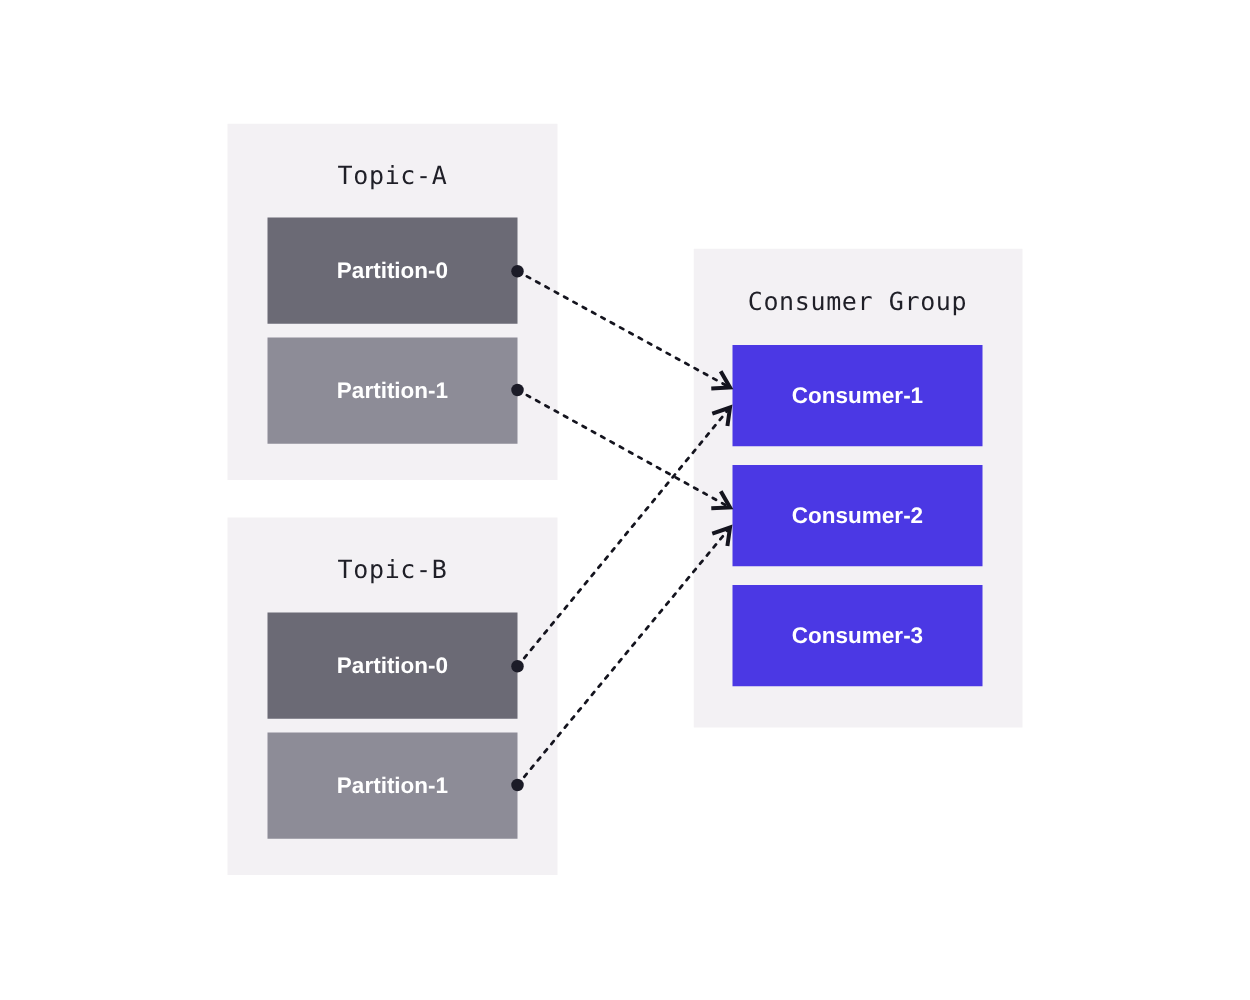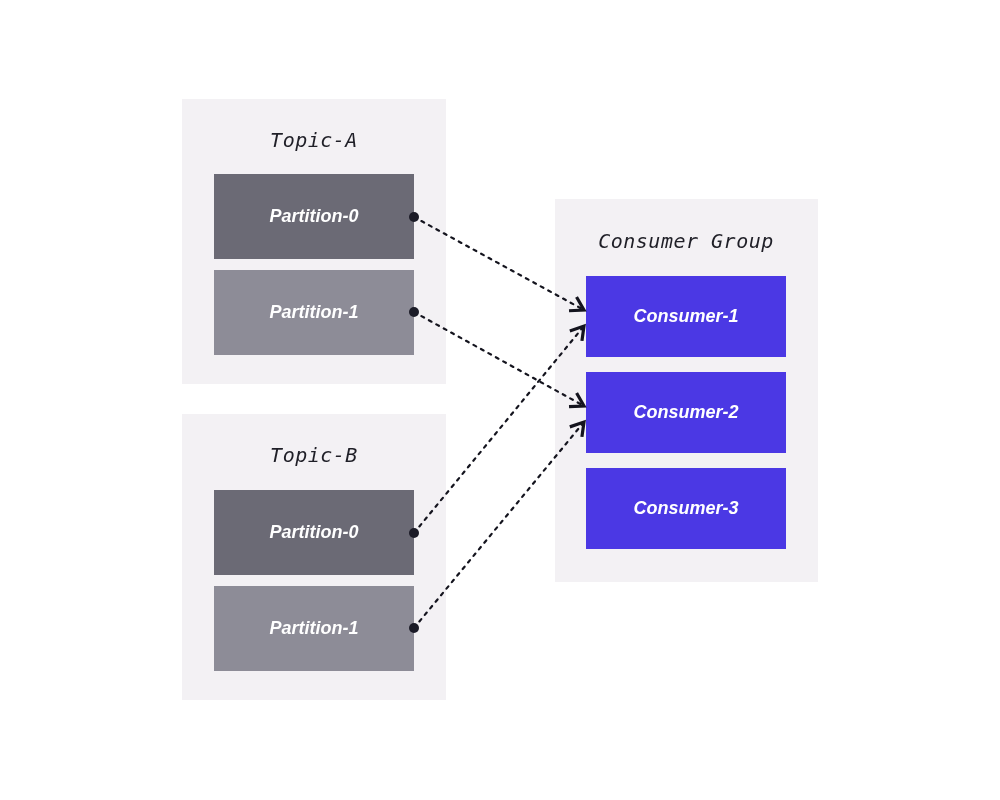--- a/index.html
+++ b/index.html
@@ -12,21 +12,20 @@
     width: 1000px;
     height: 800px;
     overflow: hidden;
     font-family: "Liberation Sans", sans-serif;
   }
   #diagram-root {
     position: relative;
     width: 932px;
     height: 800px;
     background: #ffffff;
-    font-style: italic;
   }
   svg.diagram-canvas {
     display: block;
     width: 1000px;
     height: 800px;
   }
   .panel-rect {
     fill: #f3f1f4;
   }
   .panel-title {

